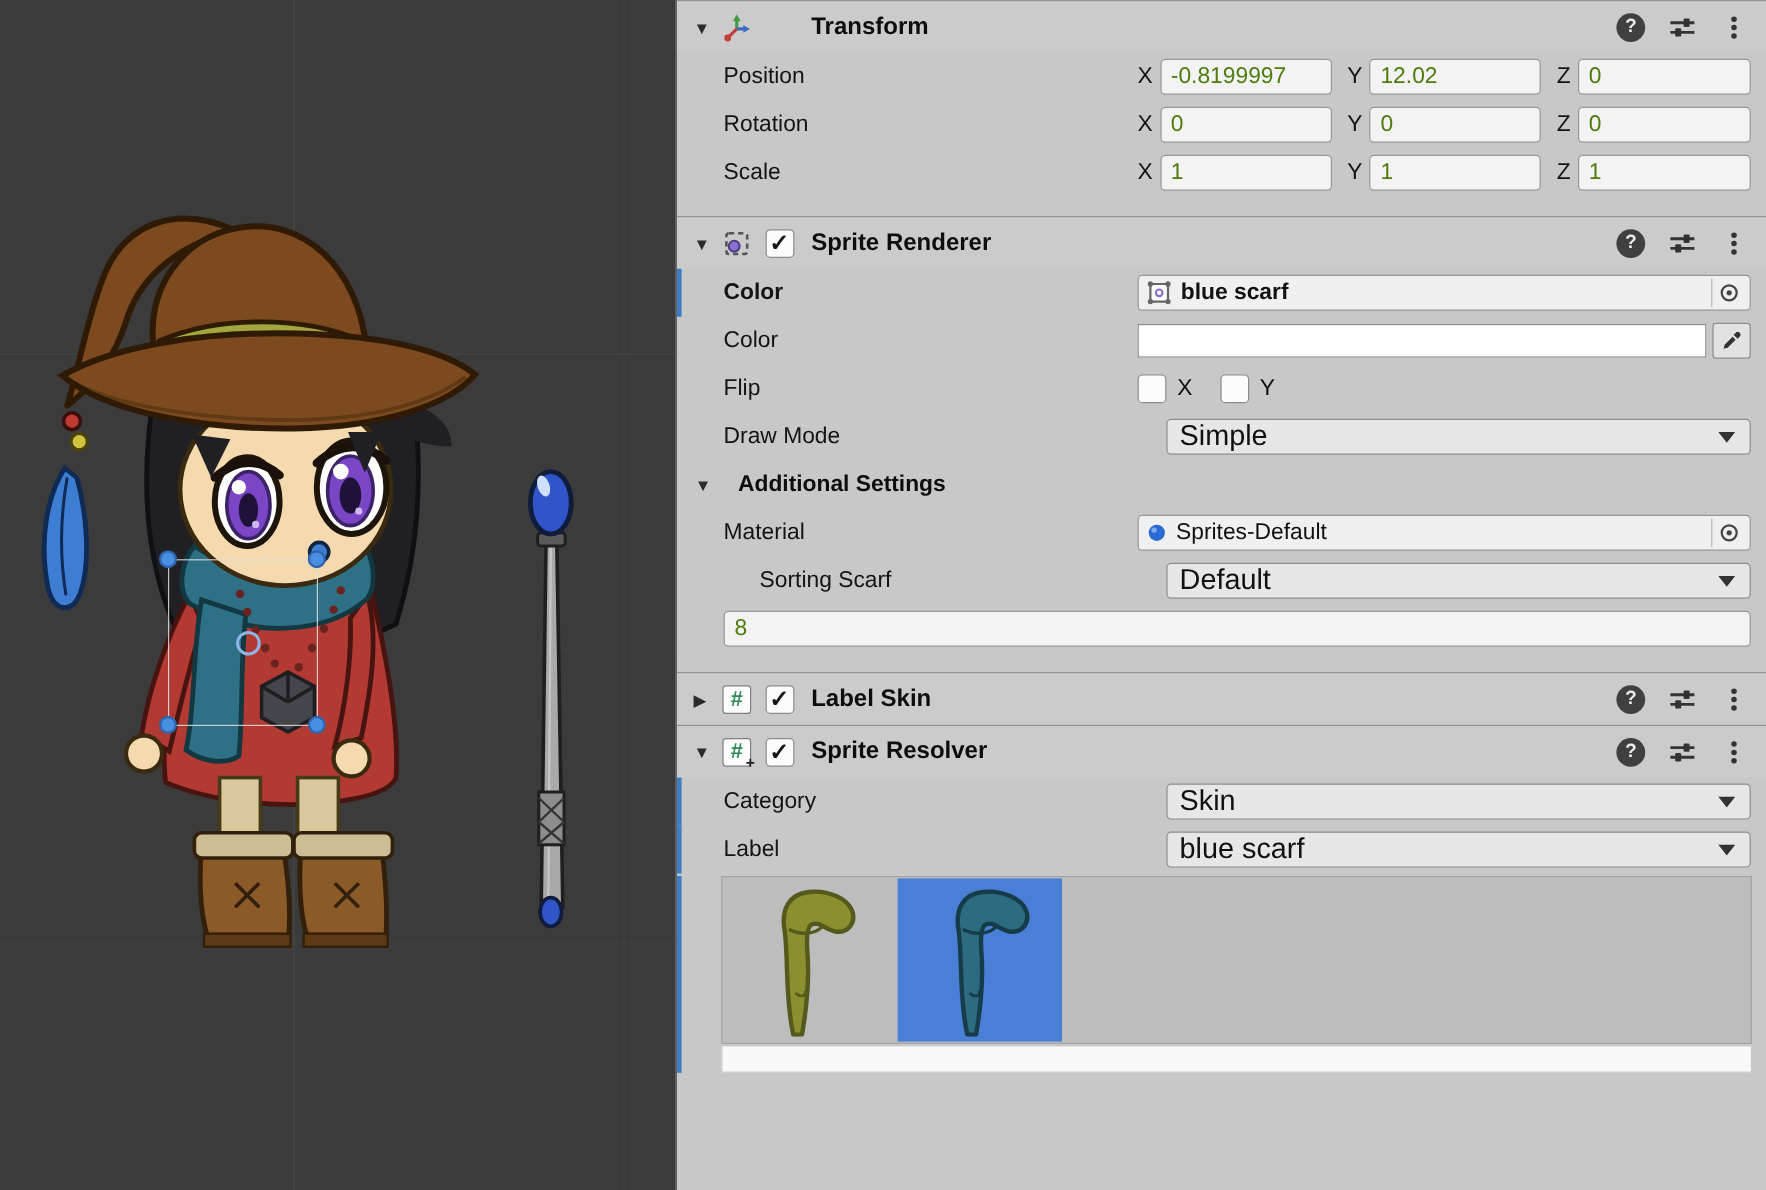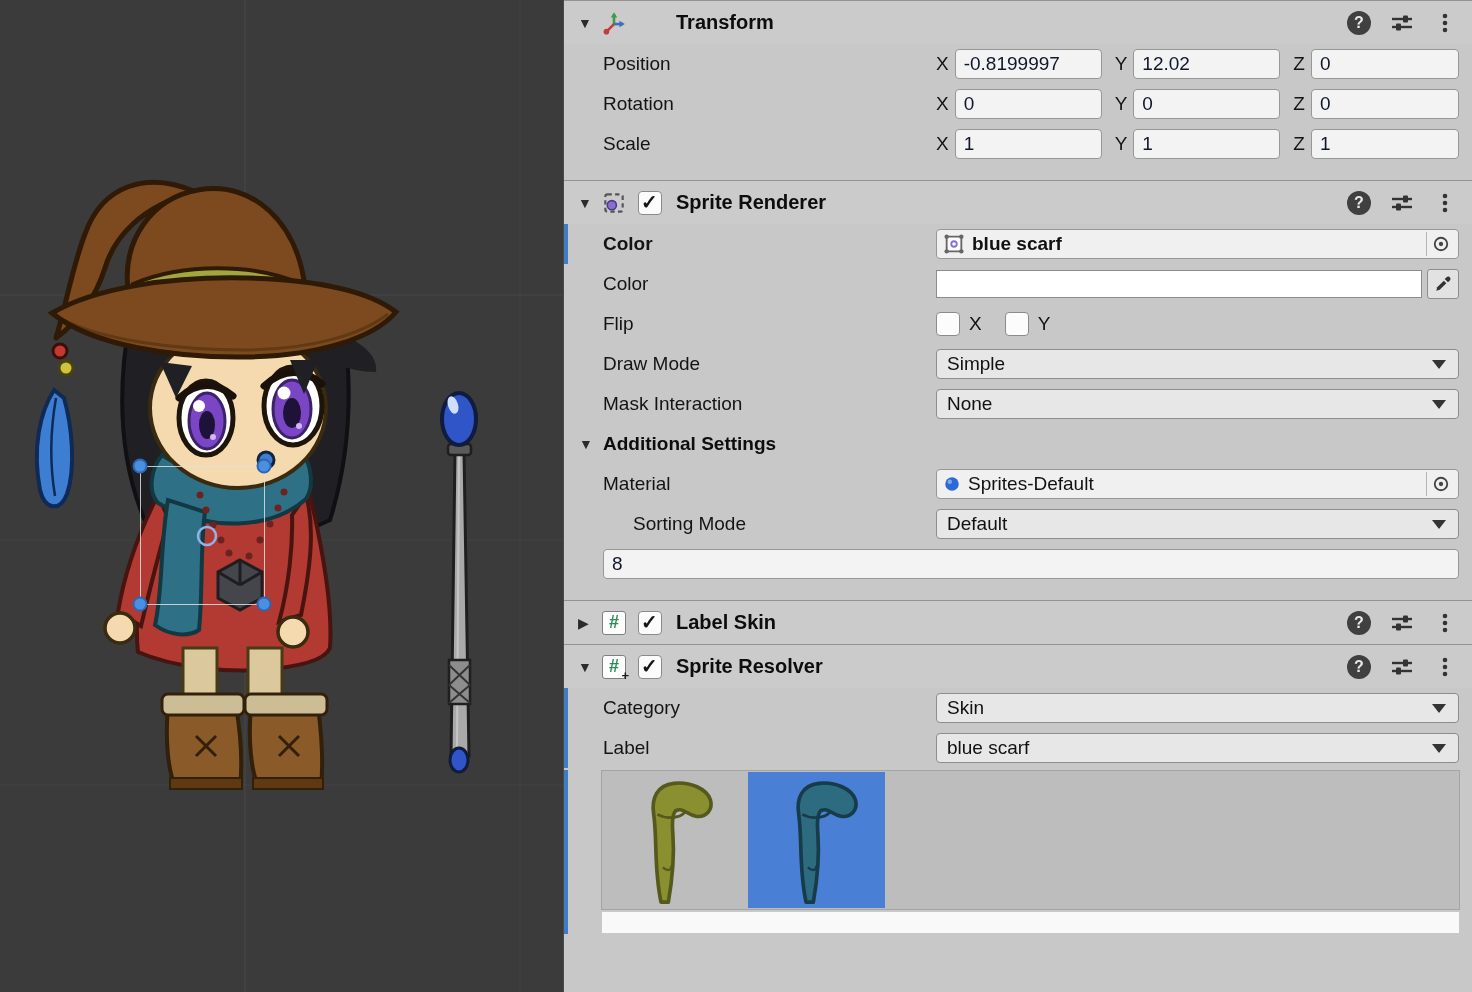--- a/index.html
+++ b/index.html
@@ -25,36 +25,36 @@
             box-sizing:border-box;position:relative;flex:none;}
   .checkbox.checked::after{content:"✓";position:absolute;left:2px;top:-2px;font-size:20px;font-weight:bold;color:#161616;}
   .comp-title{font-weight:bold;font-size:20px;color:#0d0d0d;}
   .header-right{margin-left:auto;display:flex;align-items:center;gap:17px;}
   .h-icon{width:26px;height:26px;display:flex;align-items:center;justify-content:center;}
   .help-circle{width:24px;height:24px;border-radius:50%;background:#404040;color:#e9e9e9;
                display:flex;align-items:center;justify-content:center;font-size:16px;font-weight:bold;}
   .help-circle::before{content:"?";}
 
   .comp-body{padding-bottom:16px;}
-  .prop-row{height:40px;display:flex;align-items:center;padding-left:39px;padding-right:13px;position:relative;}
+  .prop-row{height:40px;display:flex;align-items:center;padding-left:39px;padding-right:13px;position:relative;gap:12px;}
   .prop-label{width:333px;flex:none;font-size:19px;color:#141414;white-space:nowrap;overflow:hidden;}
   .prop-label.bold{font-weight:bold;}
   .indent .prop-label{padding-left:30px;width:303px;}
 
   .overridden::before{content:"";position:absolute;left:0;top:0;bottom:0;width:4px;background:#3e7cc4;}
 
   .vec3{flex:1;display:flex;align-items:center;gap:13px;min-width:0;}
   .vcomp{display:flex;align-items:center;gap:6px;flex:1;min-width:0;}
   .axis{font-size:19px;color:#141414;flex:none;}
   .field{height:30px;background:#f3f3f3;border:1px solid #979797;border-radius:4px;font-size:19px;
-         padding:0 8px;color:#0f172a;font-family:inherit;width:100%;box-sizing:border-box;min-width:0;outline:none;}
+         padding:0 8px;color:#4d7c0f;font-family:inherit;width:100%;box-sizing:border-box;min-width:0;outline:none;}
   .fullvalue{flex:1;display:flex;align-items:flex-start;min-width:0;}
 
   .dropdown{flex:1;height:30px;background:#e7e7e7;border:1px solid #8d8d8d;border-radius:4px;
-            display:flex;align-items:center;padding:0 12px 0 10px;font-size:19px;box-sizing:border-box;min-width:0;}
+            display:flex;align-items:center;padding:0 12px 0 10px;font-size:24px;box-sizing:border-box;min-width:0;margin-left:24px;}
   .dd-arrow{margin-left:auto;width:0;height:0;border-left:7px solid transparent;border-right:7px solid transparent;
             border-top:9px solid #333;flex:none;}
 
   .obj-field{flex:1;height:30px;background:#f0f0f0;border:1px solid #979797;border-radius:4px;
              display:flex;align-items:center;gap:7px;padding:0 3px 0 6px;font-size:19px;box-sizing:border-box;min-width:0;}
   .obj-text{white-space:nowrap;overflow:hidden;}
   .obj-text.bold{font-weight:bold;}
   .obj-picker{margin-left:auto;width:28px;height:24px;display:flex;align-items:center;justify-content:center;
               border-left:1px solid #b5b5b5;flex:none;}
 
@@ -377,29 +377,20 @@
         </div>
         <div class="prop-row">
           <span class="prop-label">Draw Mode</span>
           <span class="fullvalue">
             <span class="dropdown">
               <span>Simple</span>
               <span class="dd-arrow"></span>
             </span>
           </span>
         </div>
-        <div class="prop-row">
-          <span class="prop-label">Mask Interaction</span>
-          <span class="fullvalue">
-            <span class="dropdown">
-              <span>None</span>
-              <span class="dd-arrow"></span>
-            </span>
-          </span>
-        </div>
         <div class="prop-row foldout-row">
           <span class="foldout"></span>
           <span class="section-sublabel">Additional Settings</span>
         </div>
         <div class="prop-row">
           <span class="prop-label">Material</span>
           <span class="fullvalue">
             <span class="obj-field">
               <svg width="18" height="18" viewBox="0 0 24 24">
                   <circle cx="12" cy="12" r="9" fill="#2a6ad4"></circle>
@@ -409,21 +400,21 @@
               <span class="obj-picker">
                 <svg width="20" height="20" viewBox="0 0 24 24">
                     <circle cx="12" cy="12" r="7.5" fill="none" stroke="#454545" stroke-width="2.2"></circle>
                     <circle cx="12" cy="12" r="2.6" fill="#454545"></circle>
                   </svg>
               </span>
             </span>
           </span>
         </div>
         <div class="prop-row indent">
-          <span class="prop-label">Sorting Mode</span>
+          <span class="prop-label">Sorting Scarf</span>
           <span class="fullvalue">
             <span class="dropdown">
               <span>Default</span>
               <span class="dd-arrow"></span>
             </span>
           </span>
         </div>
         <div class="prop-row indent">
           <span class="fullvalue">
             <input class="field" value="8" style="">

